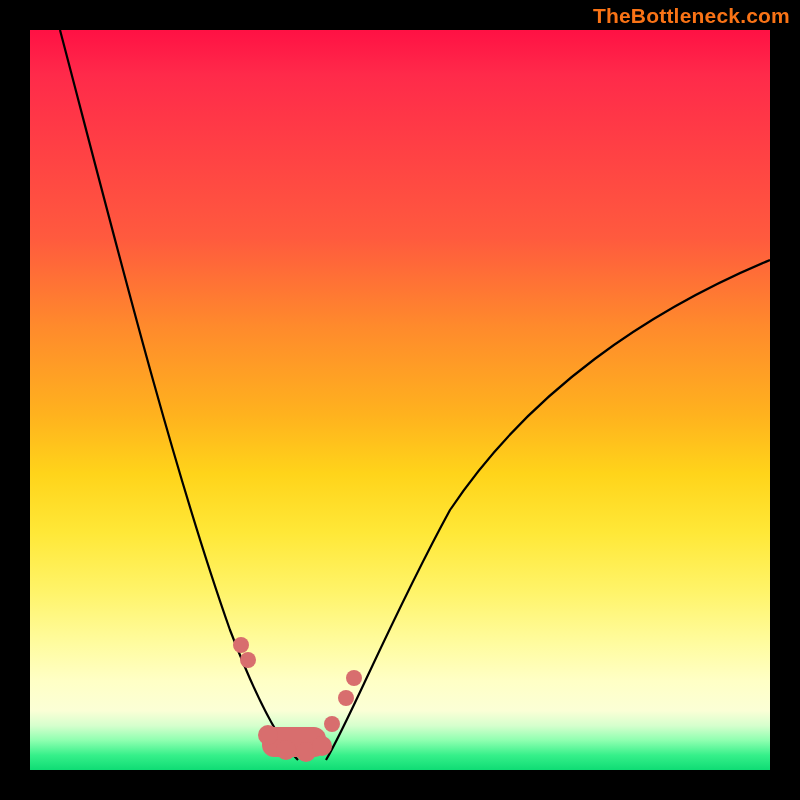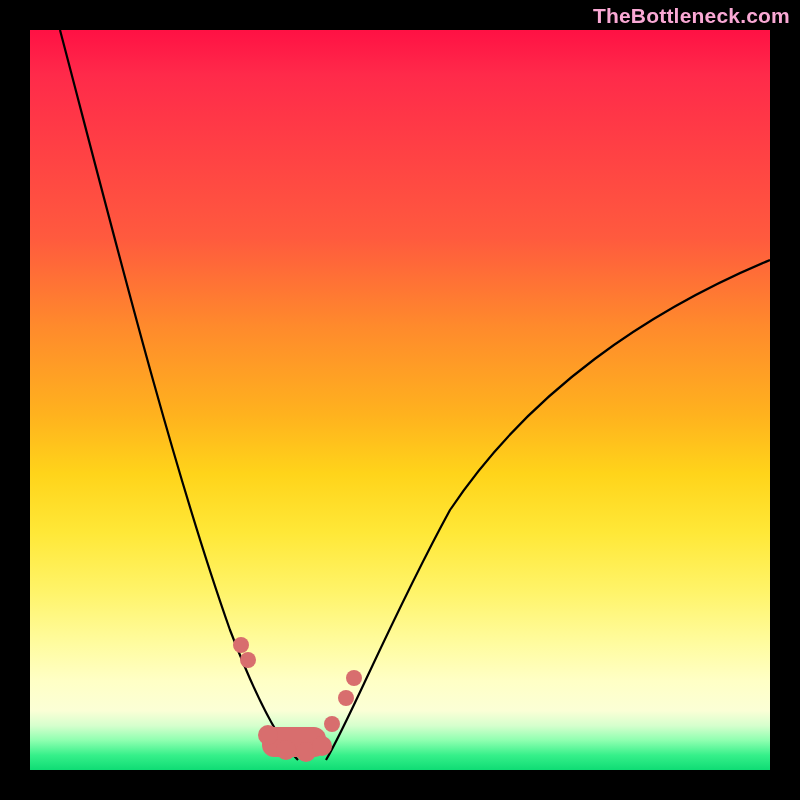--- a/index.html
+++ b/index.html
@@ -50,21 +50,21 @@
     height: 740px;
     display: block;
   }
   .watermark {
     position: absolute;
     top: 4px;
     right: 10px;
     font-family: Arial, Helvetica, sans-serif;
     font-size: 21px;
     font-weight: 600;
-    color: #f9a8d4;
+    color: #f97316;
     letter-spacing: 0.2px;
   }
 </style>
 </head>
 <body>
 
 <div class="stage">
 
   <div class="plot-area">
     <svg class="curve-svg" viewBox="0 0 740 740" preserveAspectRatio="none">

